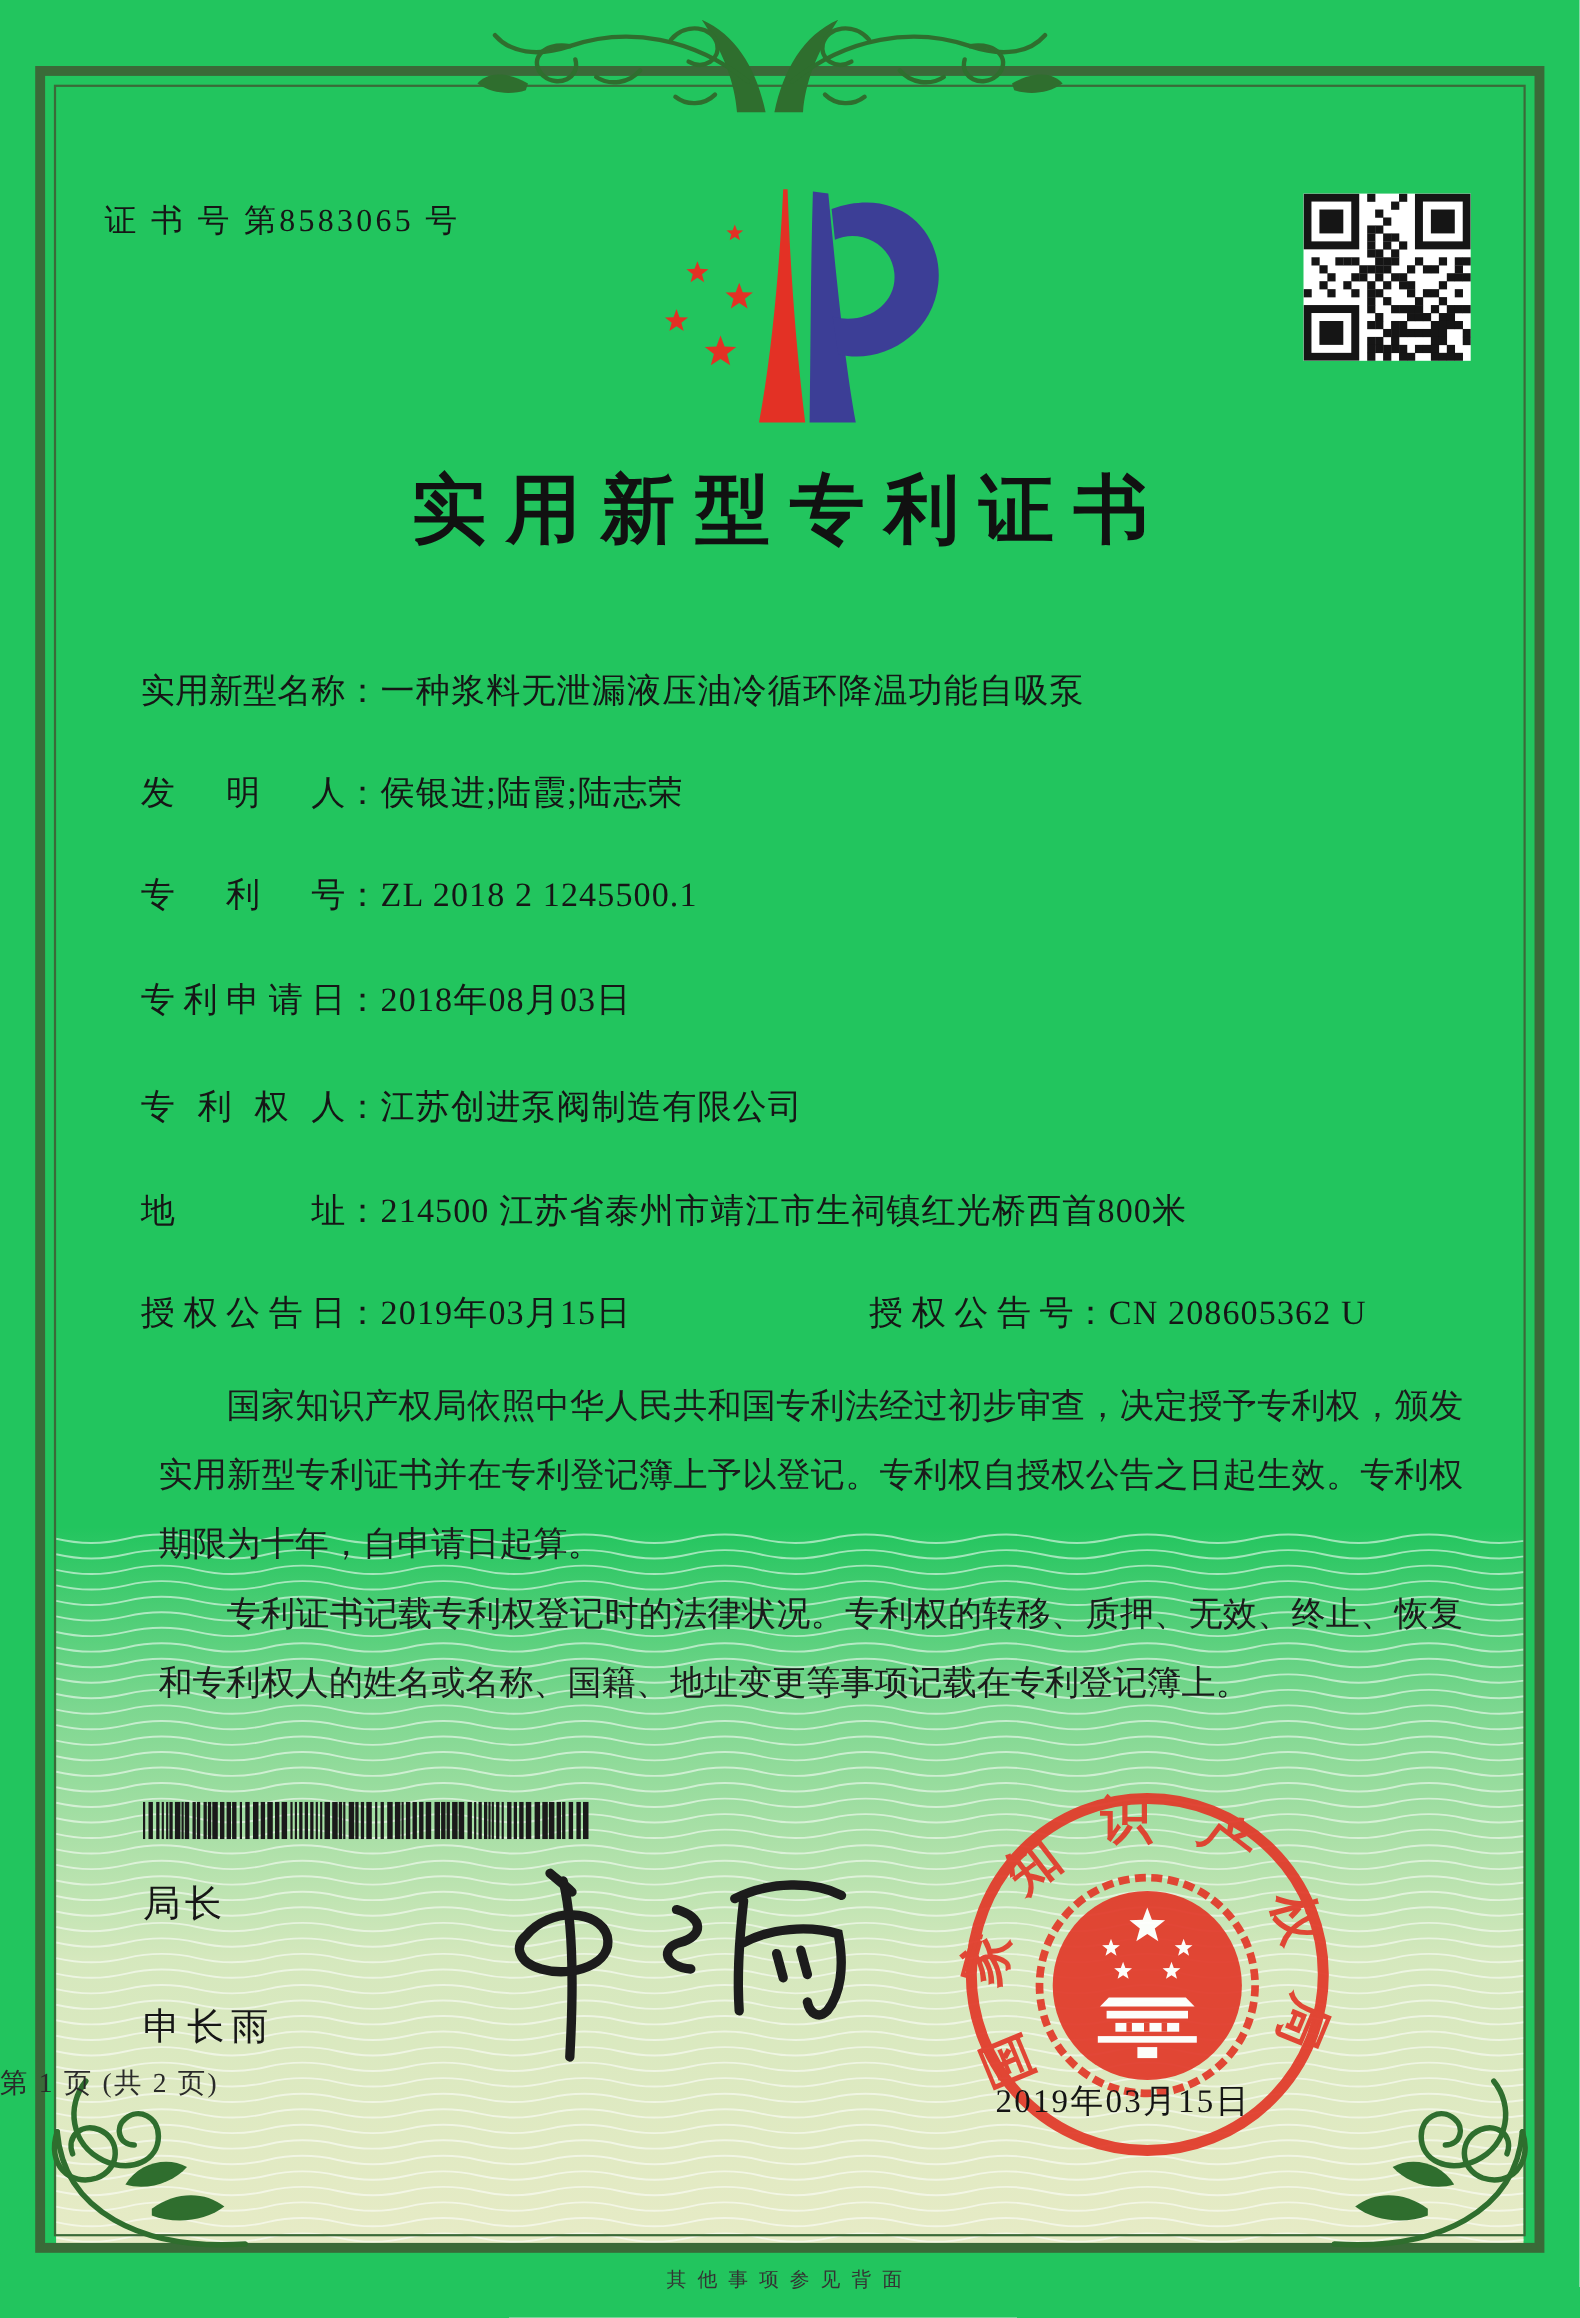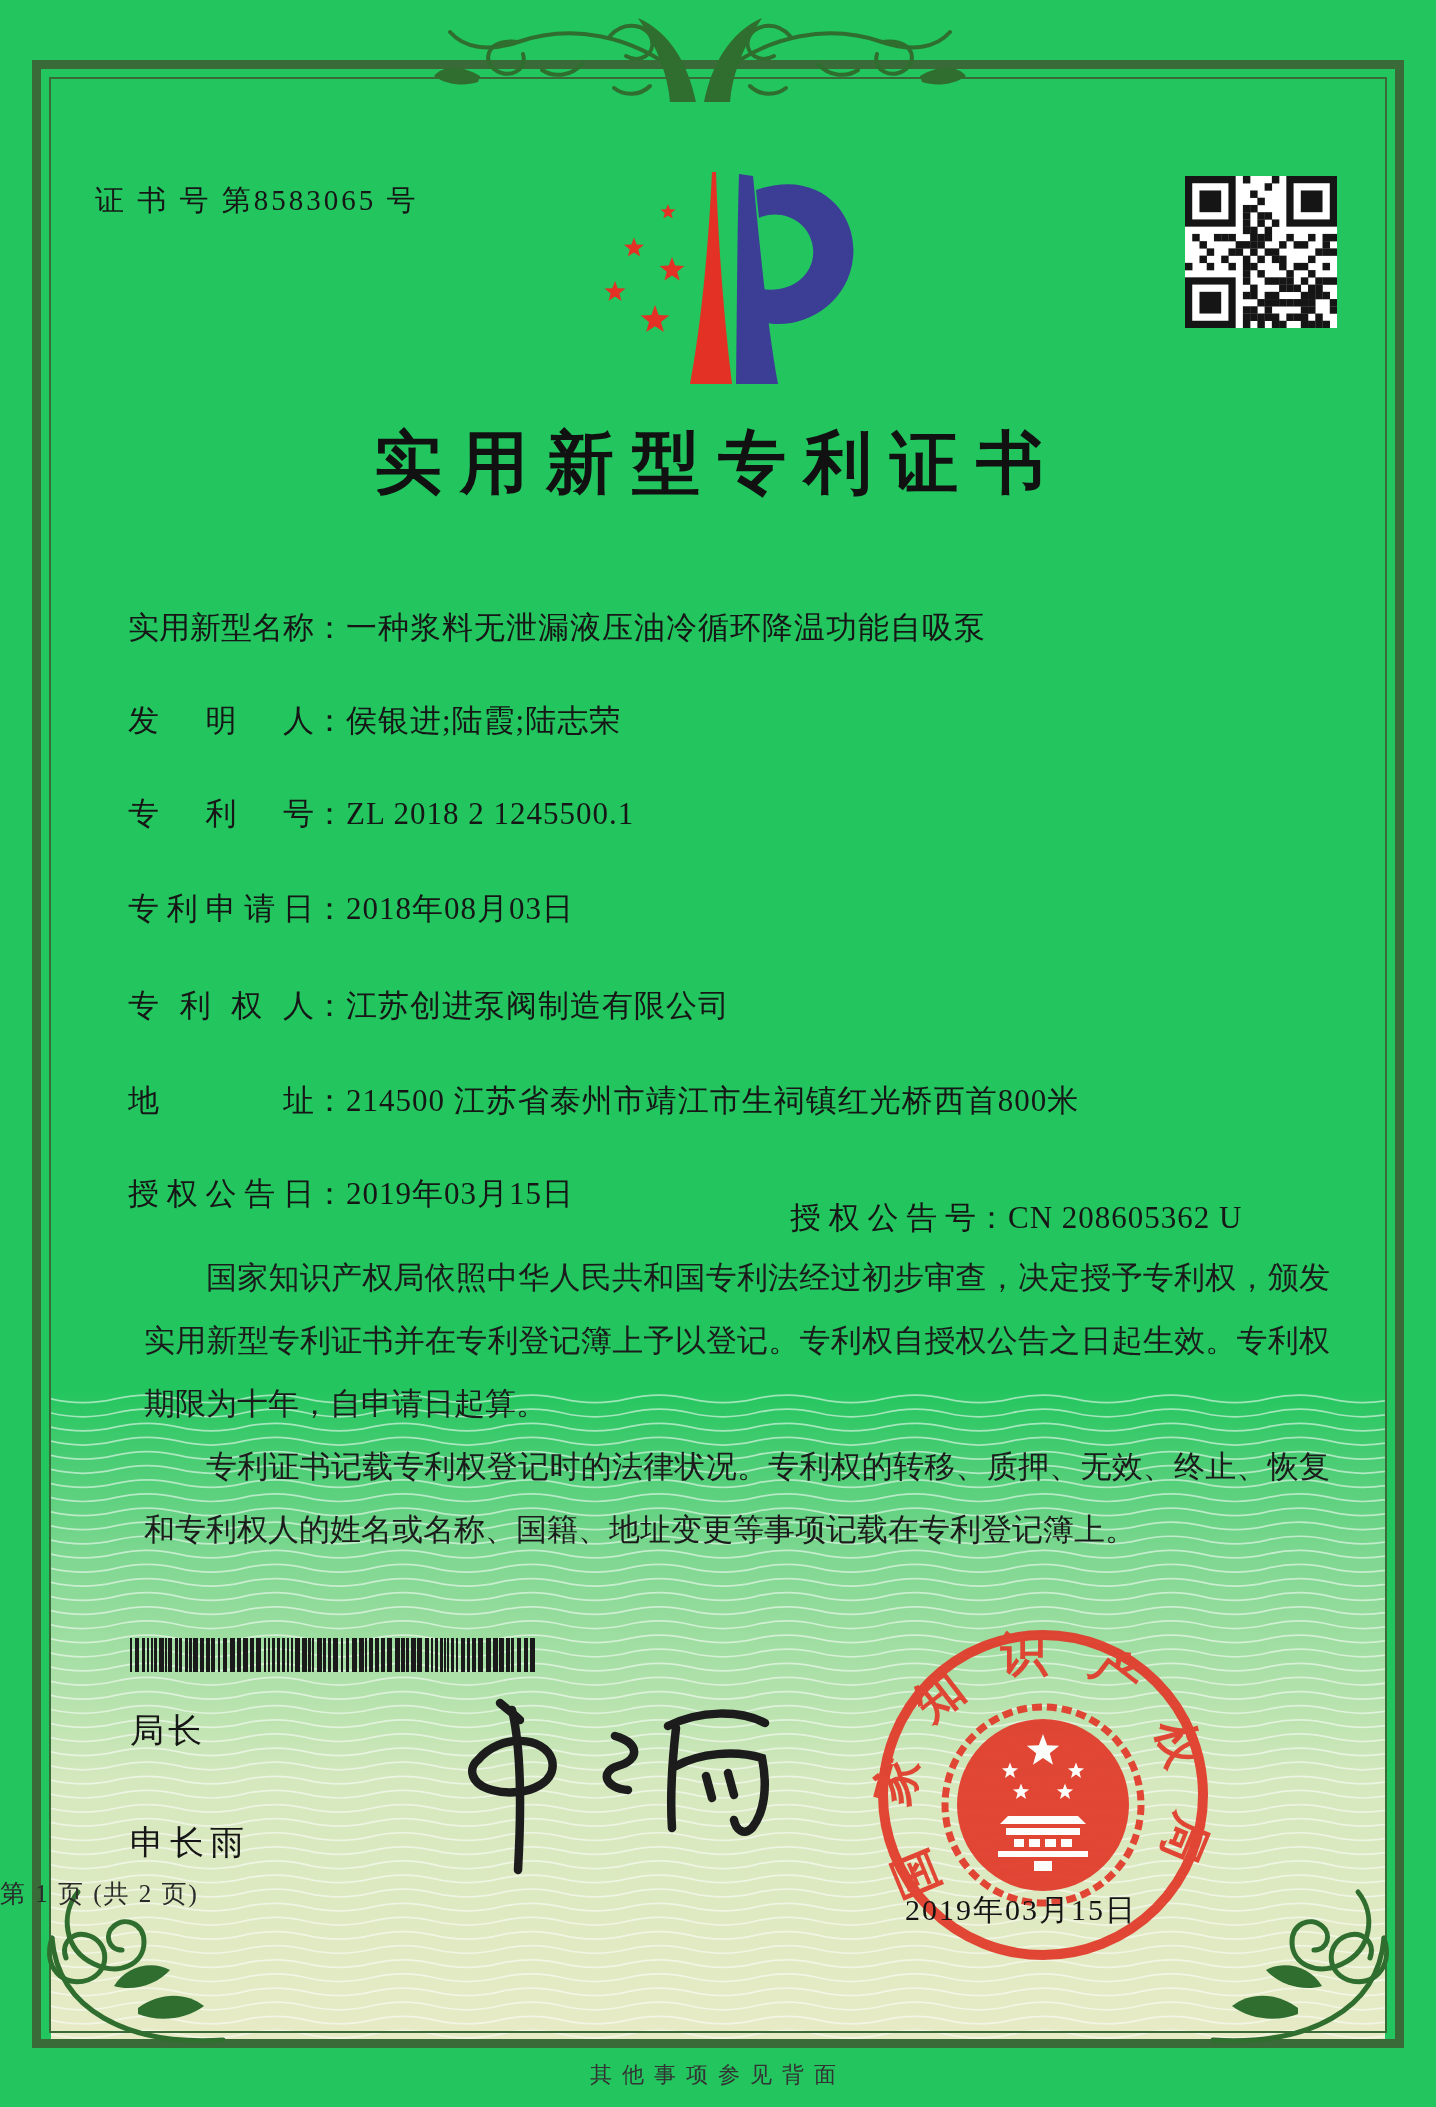--- a/index.html
+++ b/index.html
@@ -23,36 +23,36 @@
   .logo{position:absolute;left:560px;top:160px;width:300px;height:230px;}
   .qr{position:absolute;left:1185px;top:176px;width:152px;height:152px;background:#fff;}
   .title{position:absolute;left:0;width:100%;top:418px;text-align:center;
     font-size:68px;font-weight:bold;letter-spacing:18px;color:#111;}
   
   .row{position:absolute;left:128px;width:1190px;height:42px;font-size:31px;white-space:nowrap;}
   .flabel{display:inline-block;width:186px;text-align:justify;text-align-last:justify;}
   .colon{display:inline-block;width:32px;}
   .fvalue{letter-spacing:1px;}
   .g2{position:absolute;left:662px;top:0;}
-  .g2 .flabel{width:186px;margin-top:24px;}
+  .g2 .flabel{width:186px;}
   
   .body-text{position:absolute;left:128px;top:1246px;width:1186px;
     font-size:31px;line-height:63px;text-align:justify;color:#1b1b1b;margin-left:16px;}
   .body-text p{margin:0;text-indent:2em;}
   
   .barcode{position:absolute;left:130px;top:1638px;width:414px;height:34px;}
   .signer-title{position:absolute;left:130px;top:1708px;font-size:34px;letter-spacing:4px;}
   .signer-name{position:absolute;left:130px;top:1820px;font-size:34px;letter-spacing:6px;}
   .signature{position:absolute;left:430px;top:1678px;width:360px;height:212px;}
   .seal{position:absolute;left:868px;top:1620px;width:350px;height:350px;opacity:.93;}
   .seal-date{position:absolute;left:905px;top:1890px;font-size:30px;letter-spacing:2px;color:#141414;}
   .page-info{position:absolute;left:0;width:100%;top:1877px;text-align:left;
     font-size:25px;letter-spacing:2px;color:#2a2a2a;}
   .back-note{position:absolute;left:0;width:100%;top:2060px;text-align:center;
-    font-size:22px;letter-spacing:10px;color:#333;}
+    font-size:18px;letter-spacing:10px;color:#333;}
   
   .orn-top{position:absolute;left:420px;top:2px;width:560px;height:110px;}
   .flourish-l{position:absolute;left:18px;top:1880px;width:215px;height:168px;}
   .flourish-r{position:absolute;left:1203px;top:1880px;width:215px;height:168px;}
 </style>
 </head>
 <body>
 
 <div class="page">
 

